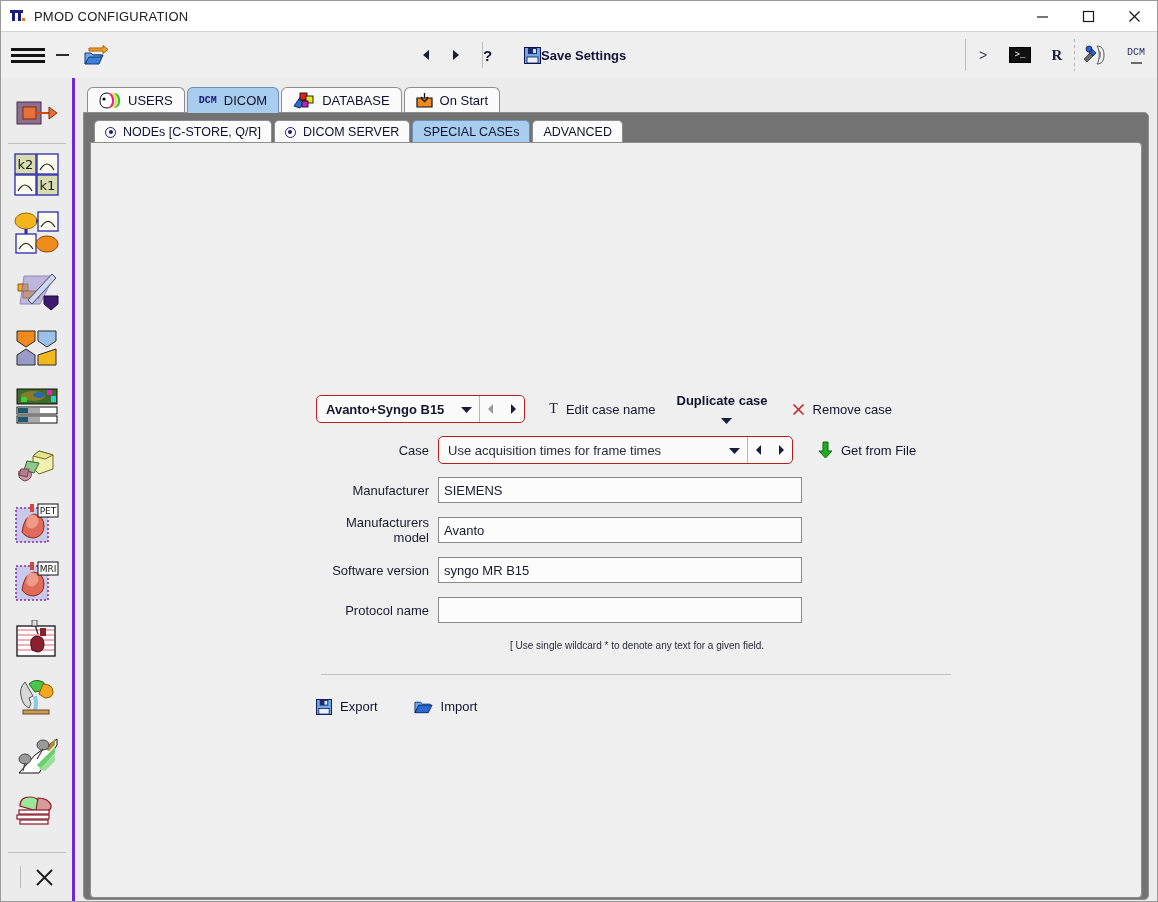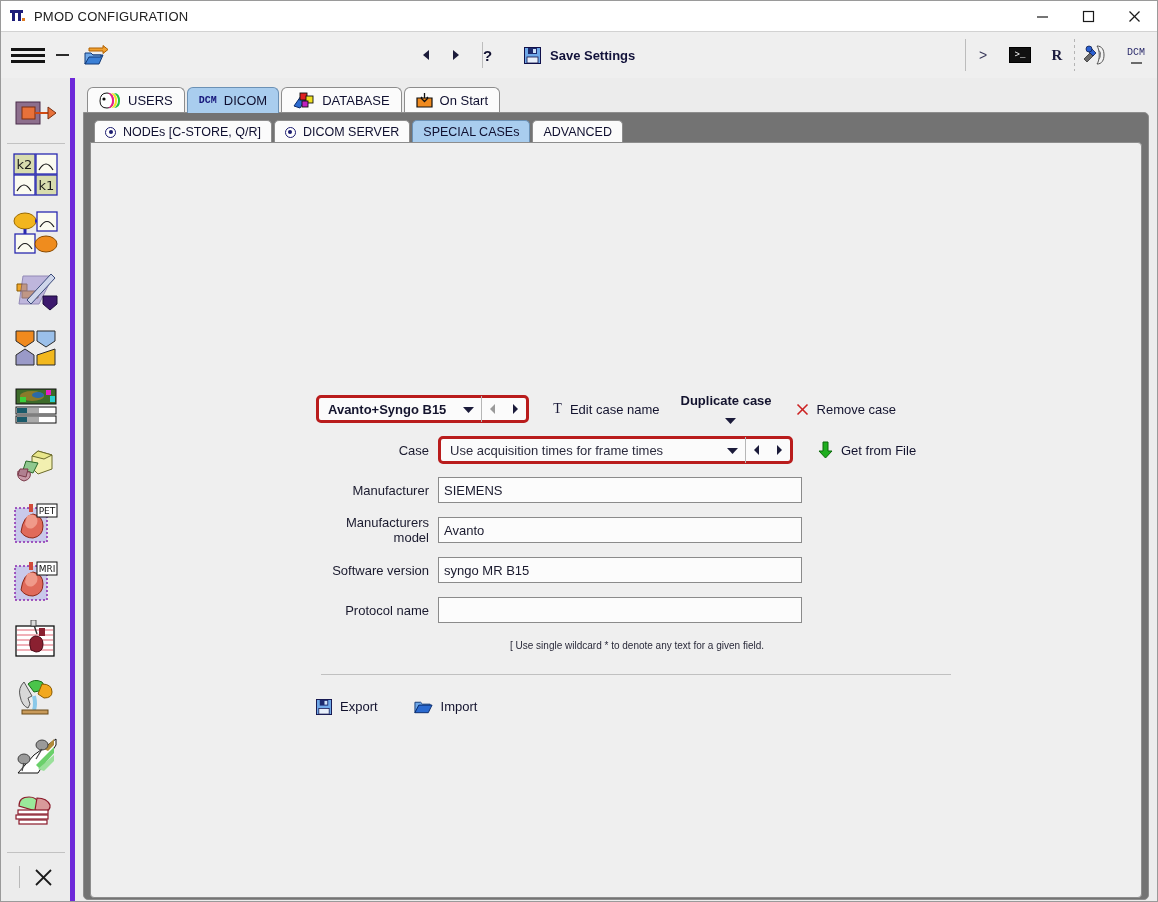--- a/index.html
+++ b/index.html
@@ -53,21 +53,21 @@
   .tb-hamb { width:34px; margin-left:10px; display:flex; flex-direction:column; gap:3px; cursor:default; }
   .tb-hamb i { display:block; height:3px; background:#141414; border-radius:0; }
   .tb-minus { width:34px; display:flex; align-items:center; justify-content:center; cursor:default; }
   .tb-minus i { display:block; width:13px; height:2px; background:#2b2b2b; }
   .tb-openicon { width:36px; display:flex; align-items:center; justify-content:center; cursor:default; }
 
   .tb-navgroup { position:absolute; left:415px; display:flex; align-items:center; gap:10px; }
   .tb-arrow { width:20px; height:22px; display:flex; align-items:center; justify-content:center; cursor:default; }
   .tb-sep { width:1px; height:26px; background:#bdbdbd; margin:0 6px; }
   .tb-help { position:absolute; left:482px; font-weight:bold; font-size:15px; color:#101030; cursor:default; }
-  .tb-save { position:absolute; left:523px; display:flex; align-items:center; gap:9px; cursor:default; }
+  .tb-save { position:absolute; left:523px; display:flex; align-items:center; cursor:default; }
   .tb-save .lbl { font-weight:bold; font-size:13px; color:#12123a; }
 
   .tb-right { position:absolute; right:0; top:0; height:46px; display:flex; align-items:center; }
   .tb-vsep { width:1px; height:32px; background:#bcbcbc; }
   .tb-vsep.dashed { background:repeating-linear-gradient(to bottom,#b4b4b4 0 3px,transparent 3px 6px); }
   .tb-prompt { width:34px; text-align:center; color:#3b3b5c; font-size:14px; }
   .tb-term { width:22px; height:16px; background:#111; border:1px solid #000; color:#fff;
              font-family:"Liberation Mono", monospace; font-size:9px;
              display:flex; align-items:center; justify-content:center; letter-spacing:0; cursor:default; }
   .tb-r { width:34px; text-align:center; font-family:"Liberation Serif", serif; font-weight:bold; font-size:15px; color:#1d1d40; cursor:default; }
@@ -76,21 +76,21 @@
             font-size:10px; color:#2b2b6b; line-height:1.1; cursor:default; }
   .tb-dcm i { display:block; width:11px; height:2px; background:#6a6a6a; margin:4px auto 0; }
 
   
   #body { flex:1; display:flex; min-height:0; }
 
   
   #sidebar {
     width:74px; min-width:74px;
     background:#ececec;
-    border-right:5px solid #6d28d9;
+    border-right:3px solid #6d28d9;
     display:flex; flex-direction:column; align-items:center;
     padding-top:6px;
     position:relative;
   }
   .side-item { width:64px; height:58px; display:flex; align-items:center; justify-content:center; cursor:default; }
   .side-div { width:58px; height:1px; background:#c2c2c2; margin:1px 0 2px; }
   .side-bottom { position:absolute; bottom:0; left:0; right:0; }
   .side-bottom .side-div { margin:0 auto 6px; }
   .side-close { display:flex; align-items:center; justify-content:center; height:36px; margin-bottom:6px; cursor:default; }
   .side-close .bar { width:1px; height:22px; background:#b9b9b9; margin-right:14px; }
@@ -149,21 +149,21 @@
     position:relative; top:-1px;
     overflow:hidden;
   }
 
   
   #form { position:absolute; left:225px; top:252px; width:640px; }
 
   .row1 { display:flex; align-items:center; height:28px; margin-bottom:15px; }
   .combo {
     display:flex; align-items:center;
-    border:3px solid #b91c1c; border-radius:5px;
+    border:1px solid #b91c1c; border-radius:5px;
     background:#fbfbfb; height:28px;
   }
   .combo .val { padding:0 9px; font-size:13px; font-weight:bold; color:#15152e; white-space:nowrap; }
   .combo.casebox .val { font-weight:normal; color:#2b2b3d; }
   .combo .chev { width:26px; display:flex; align-items:center; justify-content:center; cursor:default; }
   .combo .vsep { width:1px; height:26px; background:#b6b6b6; }
   .combo .spin { width:22px; display:flex; align-items:center; justify-content:center; cursor:default; }
 
   .case-combo-w { width:355px; }
   .case-combo-w .val { flex:1; overflow:hidden; text-overflow:ellipsis; }

